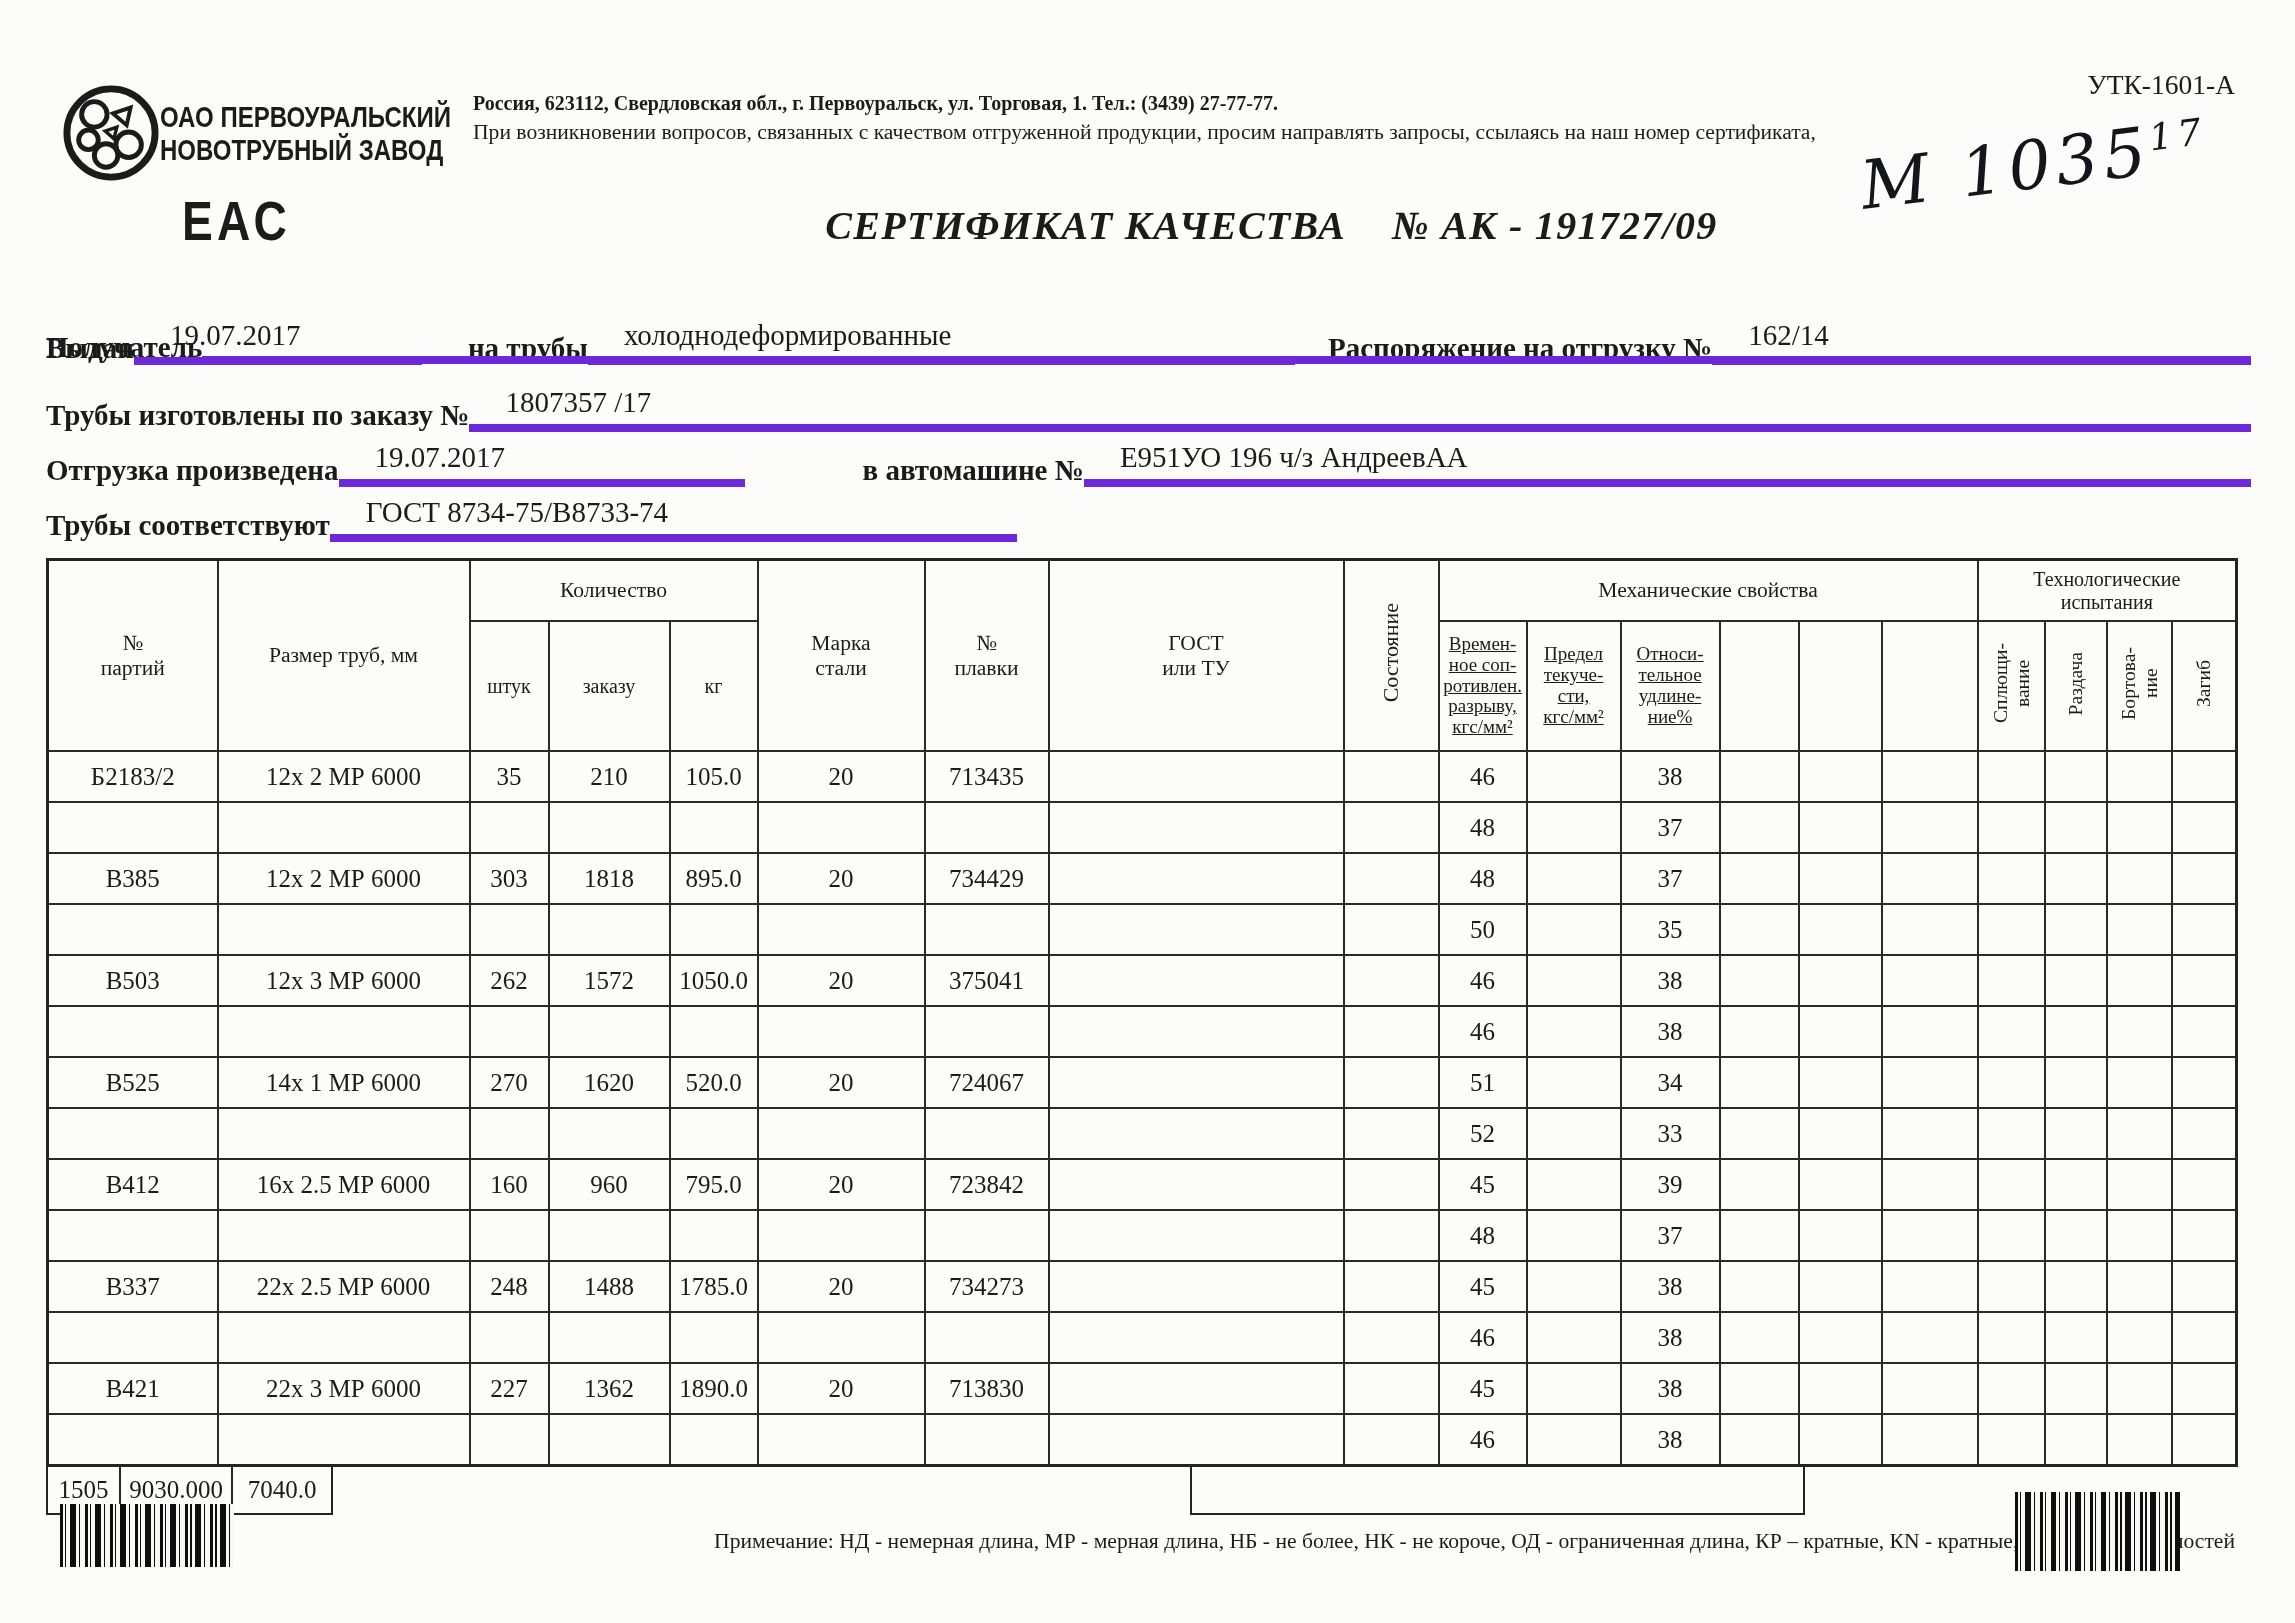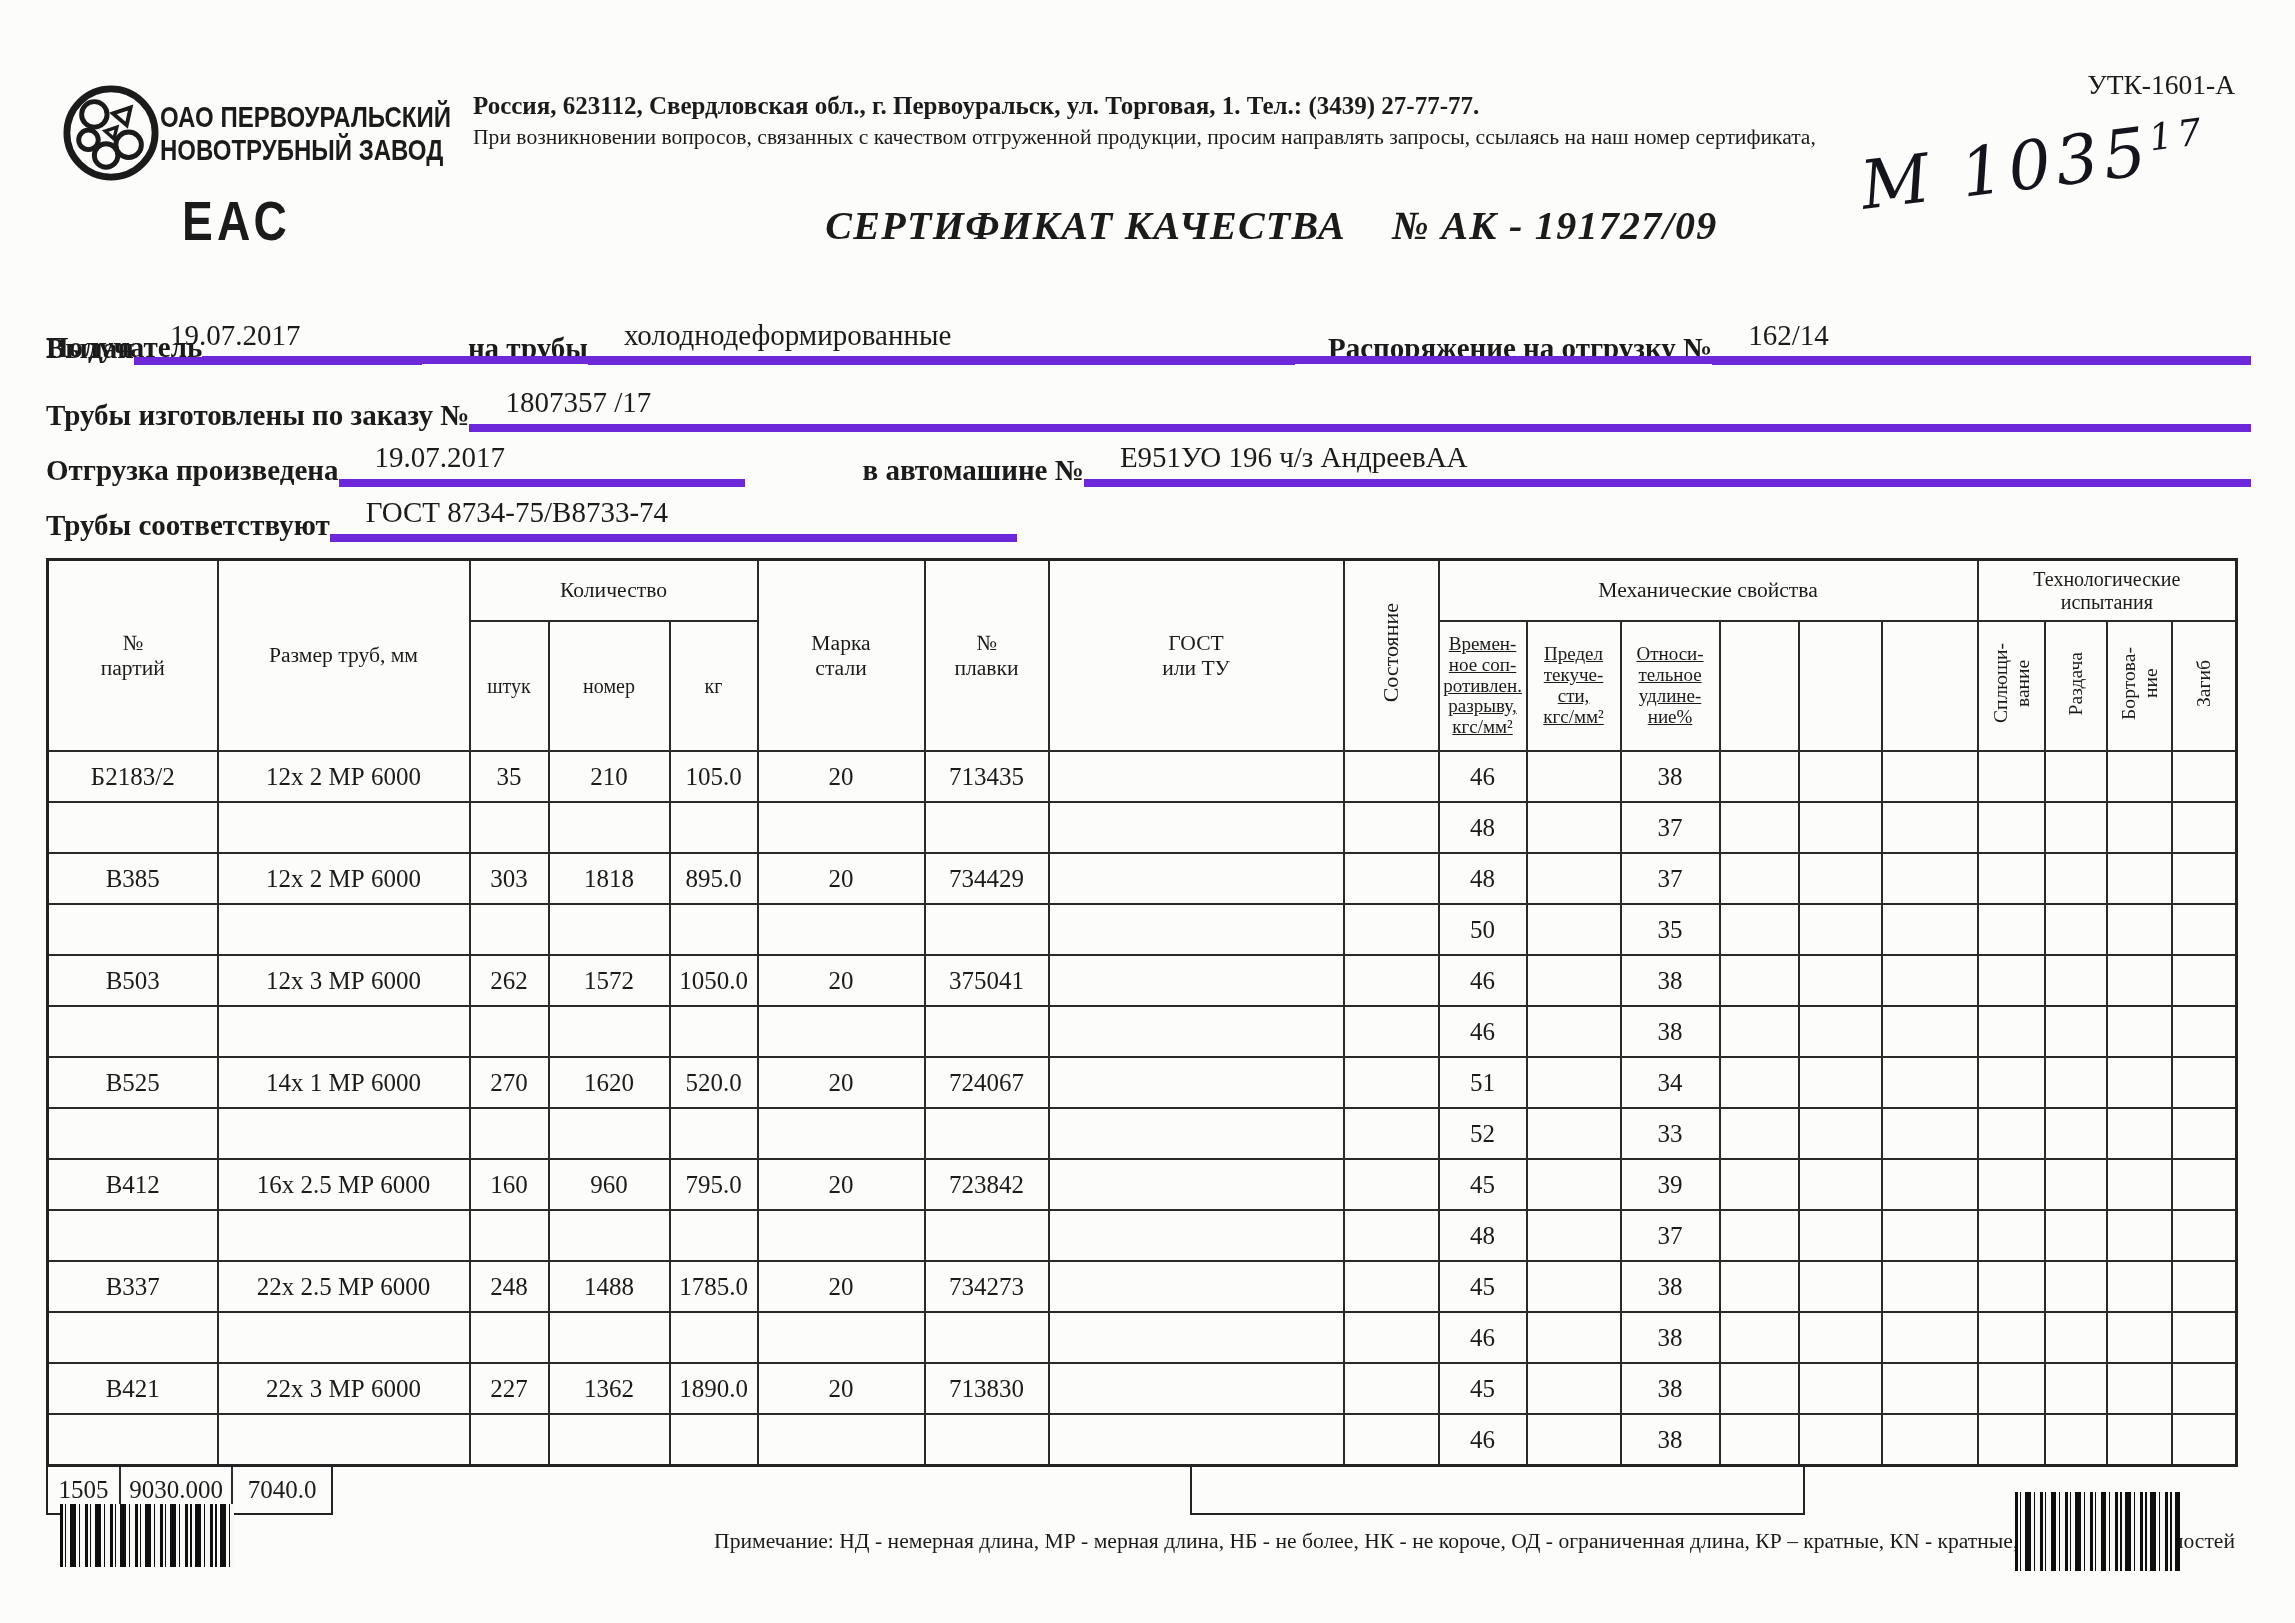--- a/index.html
+++ b/index.html
@@ -7,21 +7,21 @@
         font-family:"Liberation Serif","DejaVu Serif",serif;color:#1b1b1b;overflow:hidden;}
 
   
   .logo-block{position:absolute;left:62px;top:84px;display:flex;align-items:center;}
   .logo-svg{width:98px;height:98px;flex:0 0 auto;}
   .company-name{font-family:"Liberation Sans","DejaVu Sans",sans-serif;font-weight:bold;
         font-size:30px;line-height:1.1;transform:scaleX(.8);transform-origin:left center;white-space:nowrap;}
   .eac{position:absolute;left:182px;top:191px;font-family:"Liberation Sans","DejaVu Sans",sans-serif;
         font-weight:bold;font-size:42px;letter-spacing:3.9px;transform:scaleY(1.3) scaleX(1.1);transform-origin:left top;}
   .address{position:absolute;left:473px;top:92px;width:1440px;}
-  .addr1{font-weight:bold;font-size:25px;margin-bottom:5.2px;}
+  .addr1{font-weight:bold;font-size:20px;margin-bottom:5.2px;}
   .addr2{font-size:21.6px;line-height:1.2;}
   .addr3{font-size:21.6px;margin-top:3.9px;}
   .email{text-decoration:underline;font-weight:bold;}
   .form-code{position:absolute;right:60px;top:69px;font-size:27.5px;}
   .handwritten{position:absolute;left:1860px;top:126px;font-size:67px;font-style:italic;
         font-family:"DejaVu Serif",serif;transform:rotate(-7deg);color:#14141c;letter-spacing:5.2px;}
   .handwritten sup{font-size:55%;}
 
   
   .title{position:absolute;left:0;top:202px;width:2295px;text-align:center;font-weight:bold;
@@ -175,21 +175,21 @@
 плавки</th>
           <th rowspan="2" class="pre">ГОСТ
 или ТУ</th>
           <th rowspan="2"><span class="vert vert-state">Состояние</span></th>
           <th colspan="6">Механические свойства</th>
           <th colspan="4" class="pre" style="font-size:20px">Технологические
 испытания</th>
         </tr>
         <tr class="subh">
           <th>штук</th>
-          <th>номер</th>
+          <th>заказу</th>
           <th>кг</th>
           <th class="pre mechsub">Времен-
 ное соп-
 ротивлен.
 разрыву,
 кгс/мм²</th>
           <th class="pre mechsub">Предел
 текуче-
 сти,
 кгс/мм²</th>

